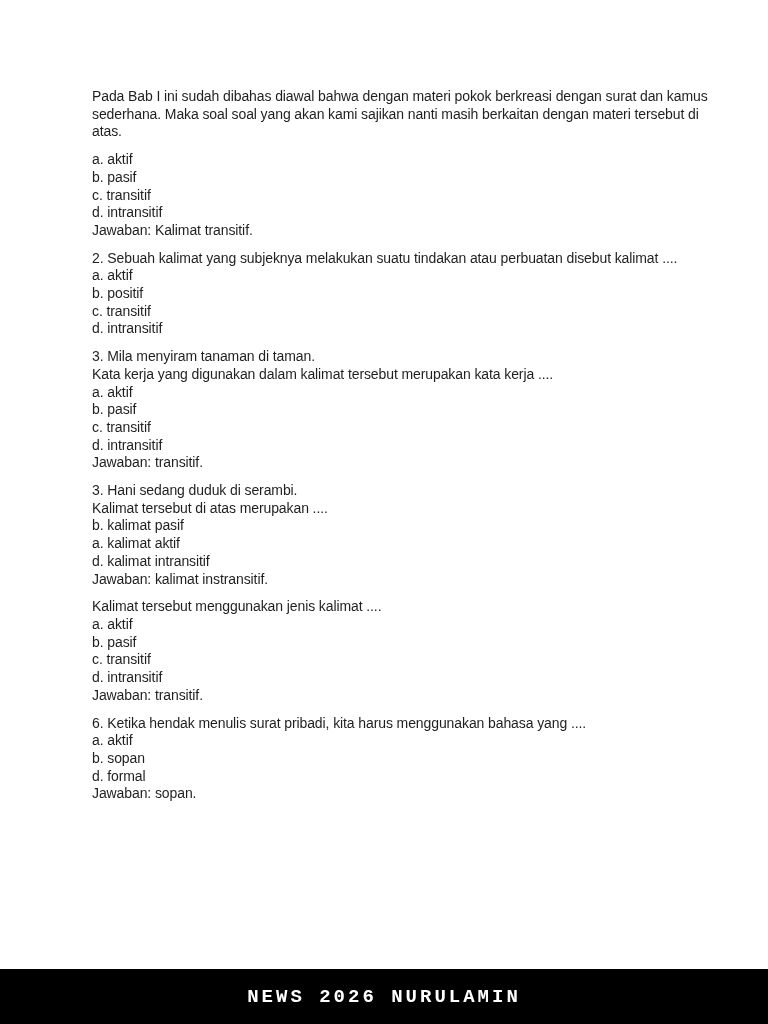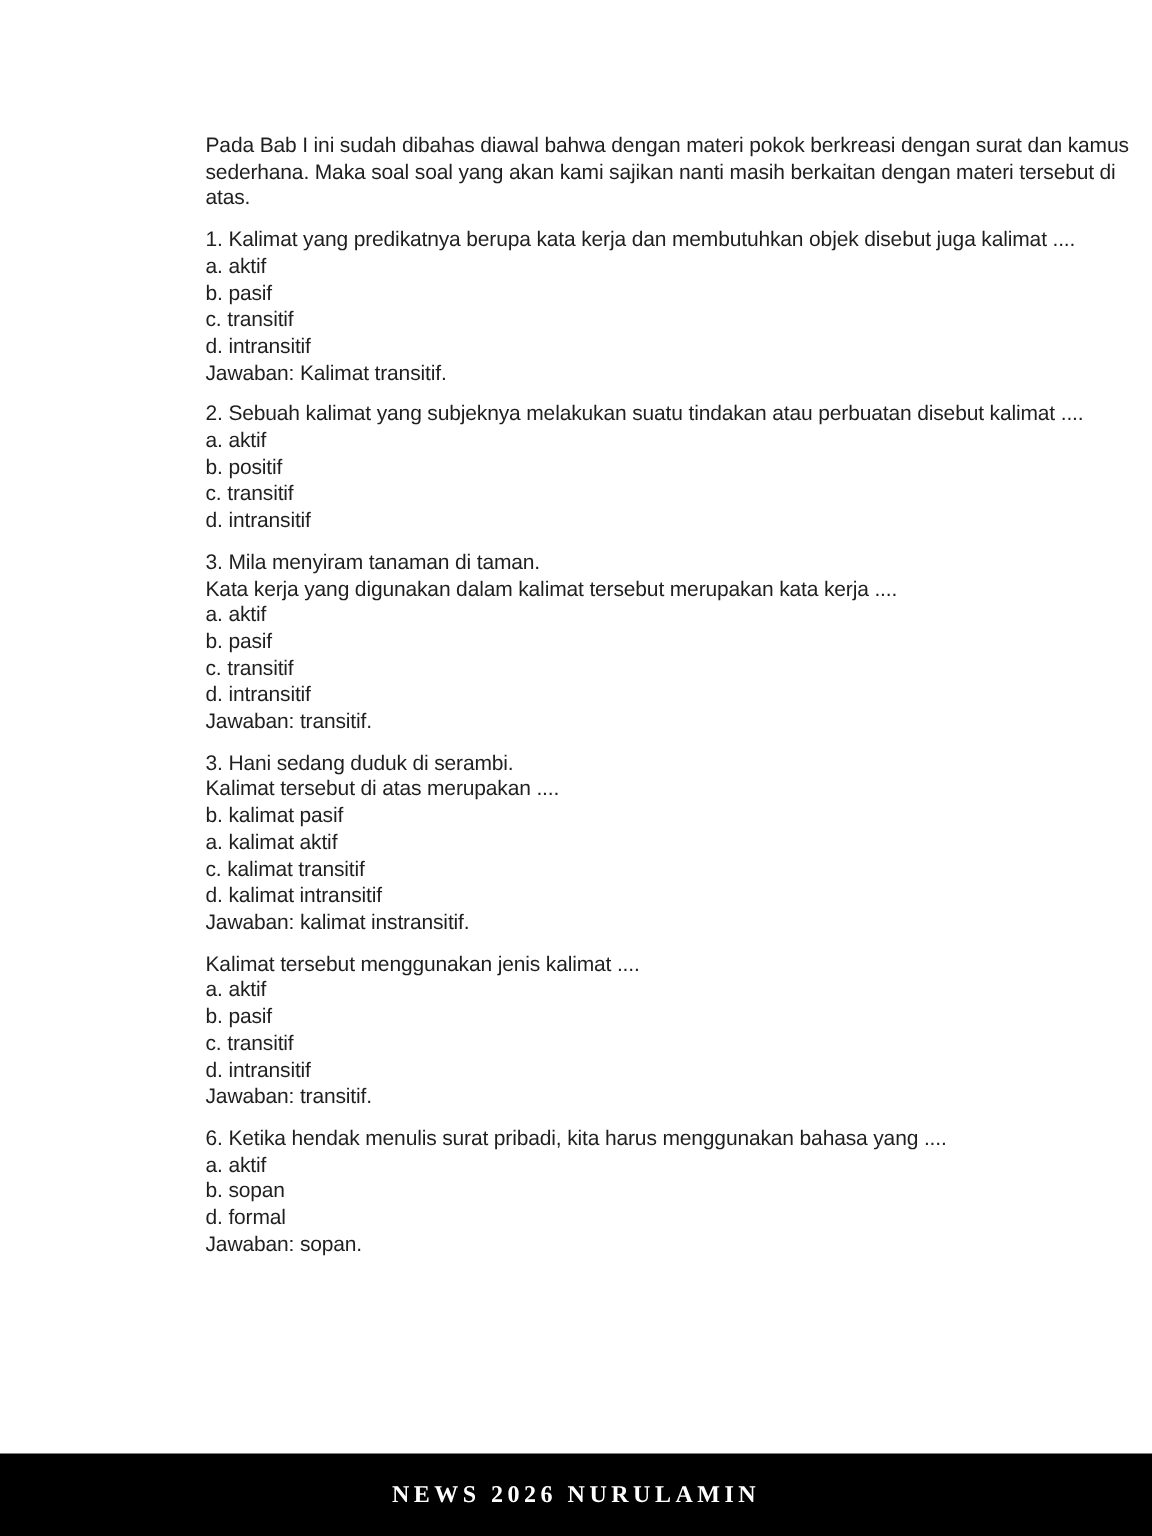--- a/index.html
+++ b/index.html
@@ -22,53 +22,52 @@
     letter-spacing: -0.1px;
   }
   .doc-title {
     font-weight: bold;
     font-size: 14.5px;
     margin: 0 0 11px 0;
     white-space: nowrap;
   }
   .para { margin: 0 0 10px 0; }
   .question-block { margin: 0 0 10px 0; }
-  .line { white-space: nowrap; margin-left: 45px; }
+  .line { white-space: nowrap; }
   .footer-bar {
     position: absolute;
     left: 0;
     bottom: 0;
     width: 768px;
     height: 55px;
     display: flex;
     align-items: center;
     justify-content: center;
   }
   .footer-text {
-    font-family: Liberation Serif, serif;
+    font-family: Liberation Mono, monospace;
     font-weight: bold;
-    font-size: 16px;
+    font-size: 19px;
     letter-spacing: 3px;
     white-space: nowrap;
   }
 </style>
 </head>
 <body>
 
 <div class="page">
 
   <div class="para">
       <div class="line">Pada Bab I ini sudah dibahas diawal bahwa dengan materi pokok berkreasi dengan surat dan kamus</div>
       <div class="line">sederhana. Maka soal soal yang akan kami sajikan nanti masih berkaitan dengan materi tersebut di</div>
       <div class="line">atas.</div>
     </div>
 
   <div>
   <div class="question-block">
-        <div class="line">1. Kalimat yang predikatnya berupa kata kerja dan membutuhkan objek disebut juga kalimat ....</div>
         <div class="line">a. aktif</div>
         <div class="line">b. pasif</div>
         <div class="line">c. transitif</div>
         <div class="line">d. intransitif</div>
         <div class="line">Jawaban: Kalimat transitif.</div>
       </div>
 
   <div class="question-block">
         <div class="line">2. Sebuah kalimat yang subjeknya melakukan suatu tindakan atau perbuatan disebut kalimat ....</div>
         <div class="line">a. aktif</div>
@@ -85,21 +84,20 @@
         <div class="line">c. transitif</div>
         <div class="line">d. intransitif</div>
         <div class="line">Jawaban: transitif.</div>
       </div>
 
   <div class="question-block">
         <div class="line">3. Hani sedang duduk di serambi.</div>
         <div class="line">Kalimat tersebut di atas merupakan ....</div>
         <div class="line">b. kalimat pasif</div>
         <div class="line">a. kalimat aktif</div>
-        <div class="line">c. kalimat transitif</div>
         <div class="line">d. kalimat intransitif</div>
         <div class="line">Jawaban: kalimat instransitif.</div>
       </div>
 
   <div class="question-block">
         <div class="line">Kalimat tersebut menggunakan jenis kalimat ....</div>
         <div class="line">a. aktif</div>
         <div class="line">b. pasif</div>
         <div class="line">c. transitif</div>
         <div class="line">d. intransitif</div>

